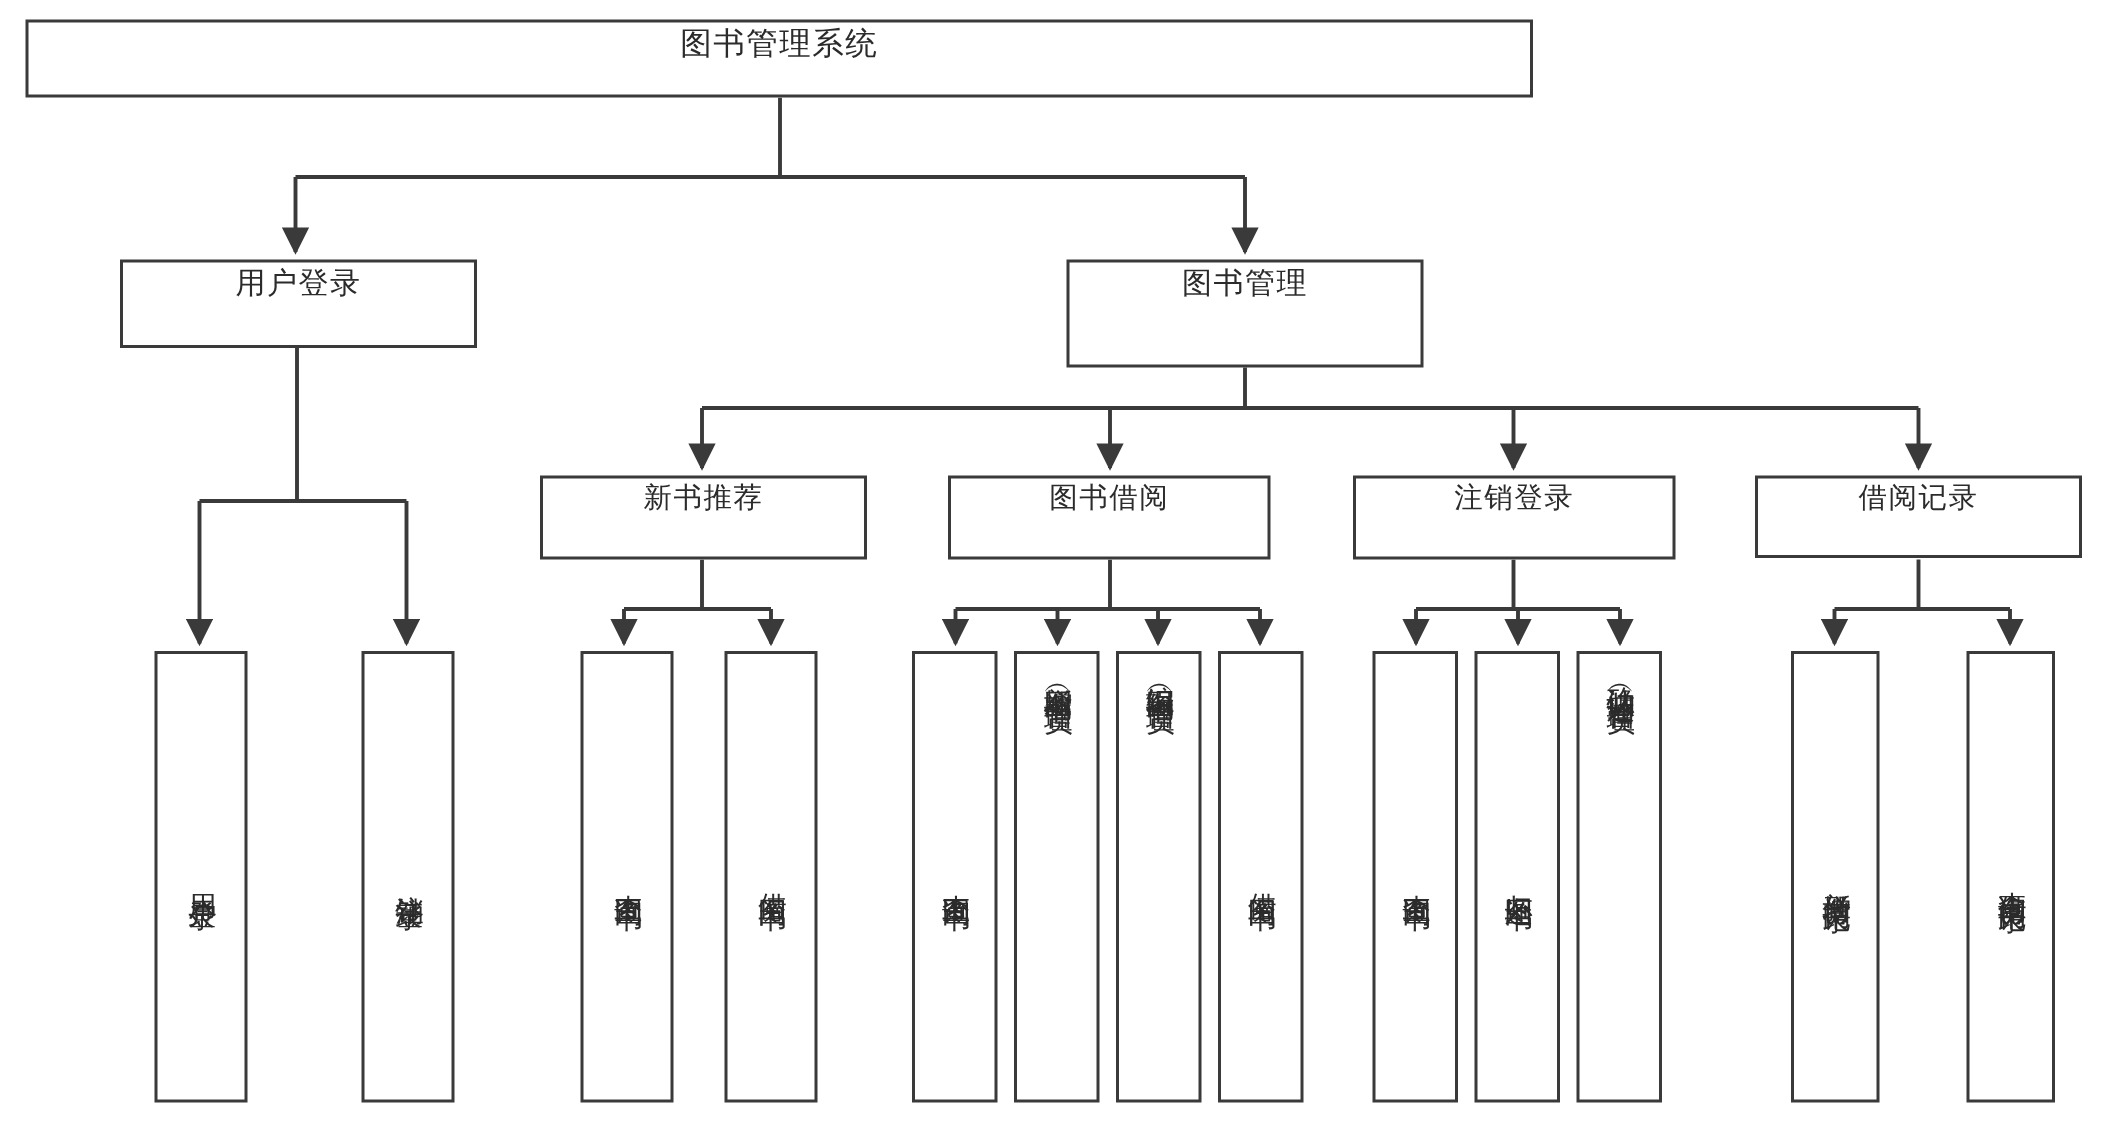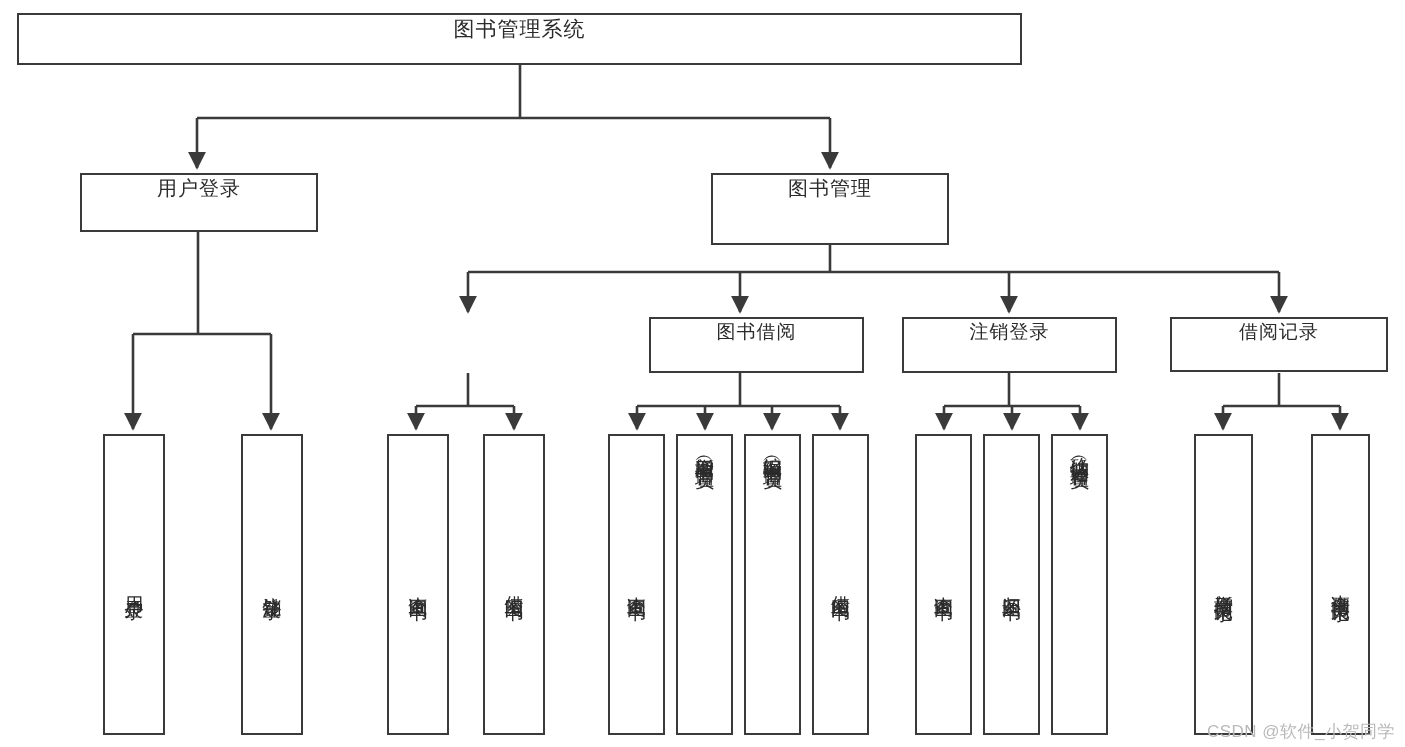--- a/index.html
+++ b/index.html
@@ -136,21 +136,24 @@
     <span class="hlabel">图书管理系统</span>
   </div>
 
   <div class="node level1" style="left:80px; top:173px; width:238px; height:59px;">
     <span class="hlabel">用户登录</span>
   </div>
   <div class="node level1" style="left:711px; top:173px; width:238px; height:72px;">
     <span class="hlabel">图书管理</span>
   </div>
 
-  <div class="node level2" style="left:632px; top:317px; width:215px; height:56px;margin-left:17px;">
+  <div class="node level2" style="left:360px; top:317px; width:218px; height:56px;">
+    <span class="hlabel">新书推荐</span>
+  </div>
+  <div class="node level2" style="left:632px; top:317px; width:215px; height:56px;">
     <span class="hlabel">图书借阅</span>
   </div>
   <div class="node level2" style="left:902px; top:317px; width:215px; height:56px;">
     <span class="hlabel">注销登录</span>
   </div>
   <div class="node level2" style="left:1170px; top:317px; width:218px; height:55px;">
     <span class="hlabel">借阅记录</span>
   </div>
 
   <div class="node leaf mid" style="left:103px; top:434px; width:62px; height:301px;">
@@ -190,14 +193,13 @@
     <span class="vlabel">确认归还（管理员）</span>
   </div>
 
   <div class="node leaf mid" style="left:1194px; top:434px; width:59px; height:301px;">
     <span class="vlabel">新增借阅记录</span>
   </div>
   <div class="node leaf mid" style="left:1311px; top:434px; width:59px; height:301px;">
     <span class="vlabel">查询借阅记录</span>
   </div>
 
-  <div id="watermark">CSDN @软件_小贺同学</div>
 </div>
 
 </body></html>

